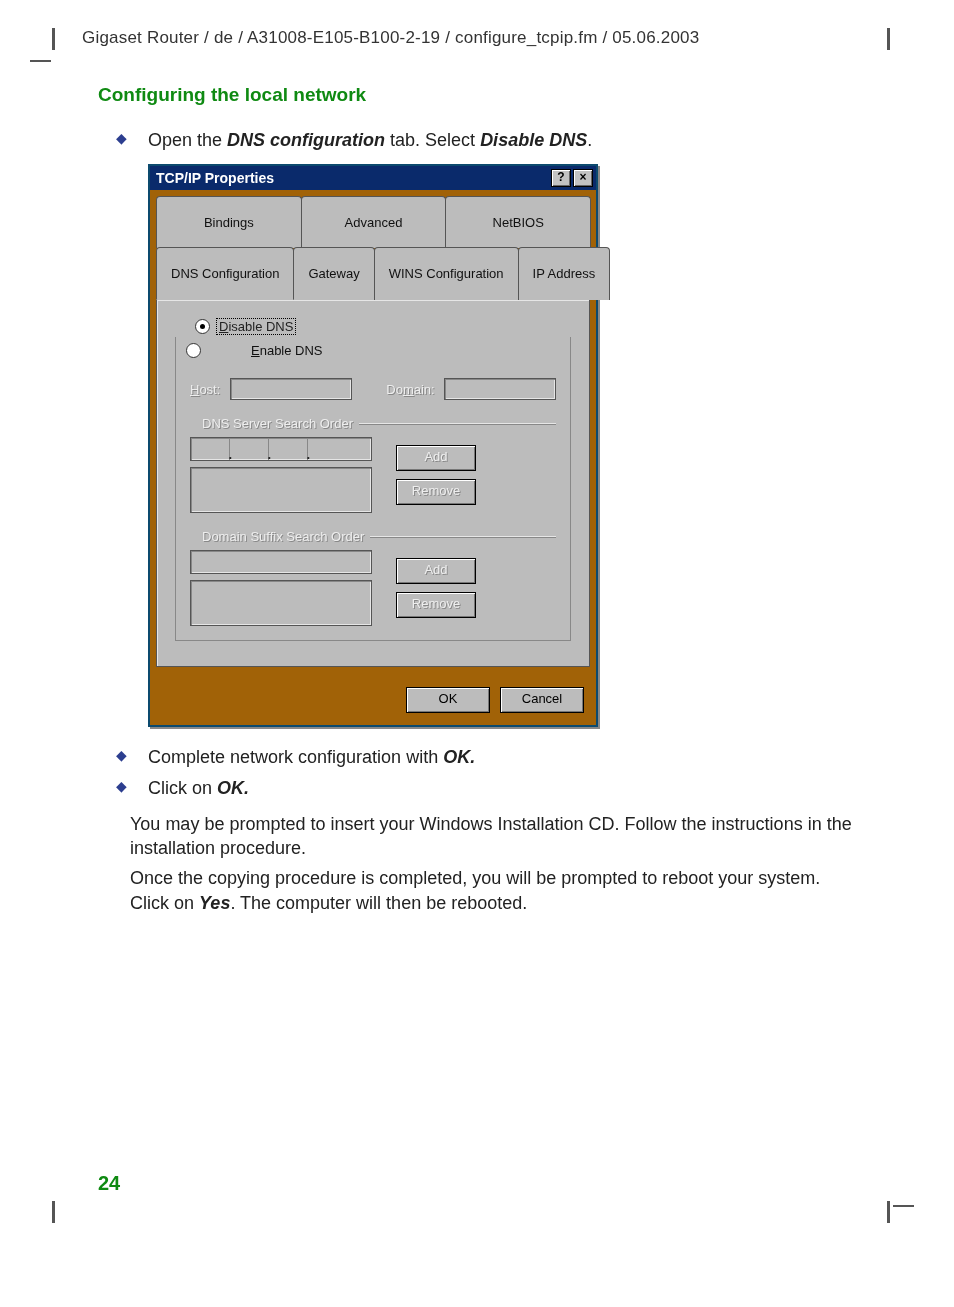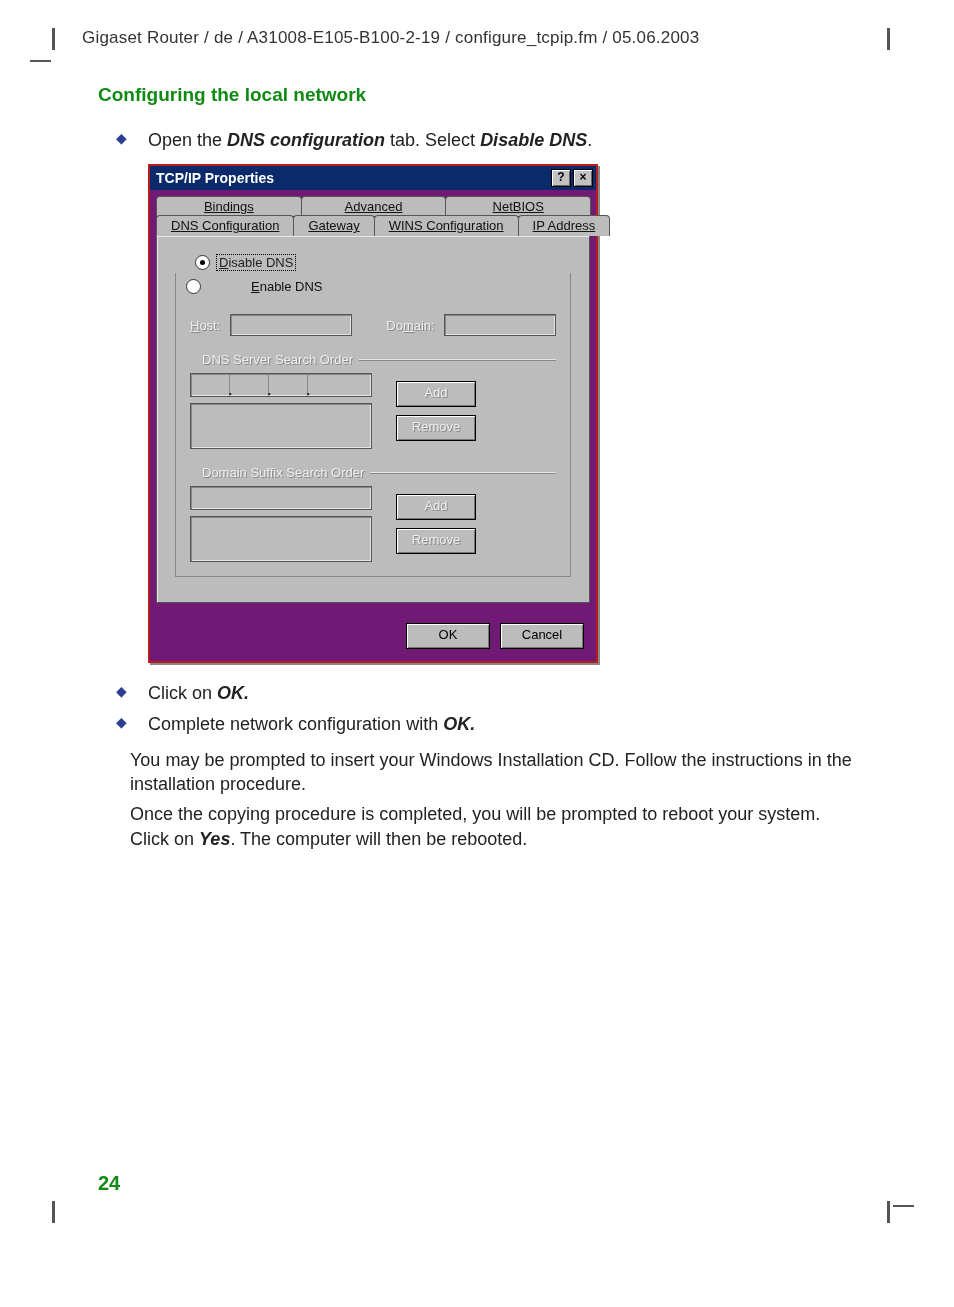--- a/index.html
+++ b/index.html
@@ -86,23 +86,23 @@
     font-size: 18px;
     line-height: 1.35;
   }
 
   
   .dialog-wrap {
     margin: 12px 0 18px 50px;
     width: 450px;
   }
   .dialog {
-    border: 2px solid #b91c1c;
+    border: 2px solid #0c4a6e;
     box-shadow: 2px 2px 0 #888;
-    background: #701a75;
+    background: #a16207;
     font-family: Tahoma, "MS Sans Serif", Arial, sans-serif;
     font-size: 13px;
   }
   .titlebar {
     background: #0a2a6b;
     color: #fff;
     display: flex;
     align-items: center;
     padding: 2px 3px 2px 6px;
     font-weight: 700;
@@ -127,27 +127,26 @@
   .tab-row {
     display: flex;
     gap: 0;
     margin-bottom: -1px;
   }
   .tab {
     background: #bcbcbc;
     border: 1px solid #555;
     border-bottom: none;
     border-radius: 4px 4px 0 0;
-    padding: 2px 14px;
+    padding: 18px 14px;
     font-size: 13px;
     color: #111;
     margin-right: -1px;
     position: relative;
     white-space: nowrap;
-    text-decoration: underline;
   }
   .tab.active {
     background: #bcbcbc;
     z-index: 2;
     border-bottom: 1px solid #bcbcbc;
     font-weight: 400;
   }
   .tab-panel {
     border: 1px solid #555;
     background: #bcbcbc;
@@ -401,24 +400,24 @@
 
       <div class="footer-btns">
         <div class="win-button enabled">OK</div>
         <div class="win-button enabled">Cancel</div>
       </div>
     </div>
   </div>
 
   <ul class="bullets">
     <li>
-      <span>Click on </span><b><i>OK.</i></b>
+      <span>Complete network configuration with </span><b><i>OK.</i></b>
     </li>
     <li>
-      <span>Complete network configuration with </span><b><i>OK.</i></b>
+      <span>Click on </span><b><i>OK.</i></b>
     </li>
   </ul>
   <p class="body-para">You may be prompted to insert your Windows Installation CD. Follow the instructions in the installation procedure.</p>
   <p class="body-para">
     <span>Once the copying procedure is completed, you will be prompted to reboot your system. Click on </span><b><i>Yes</i></b><span>. The computer will then be rebooted.</span>
   </p>
 
 </div>
 
 </body></html>

